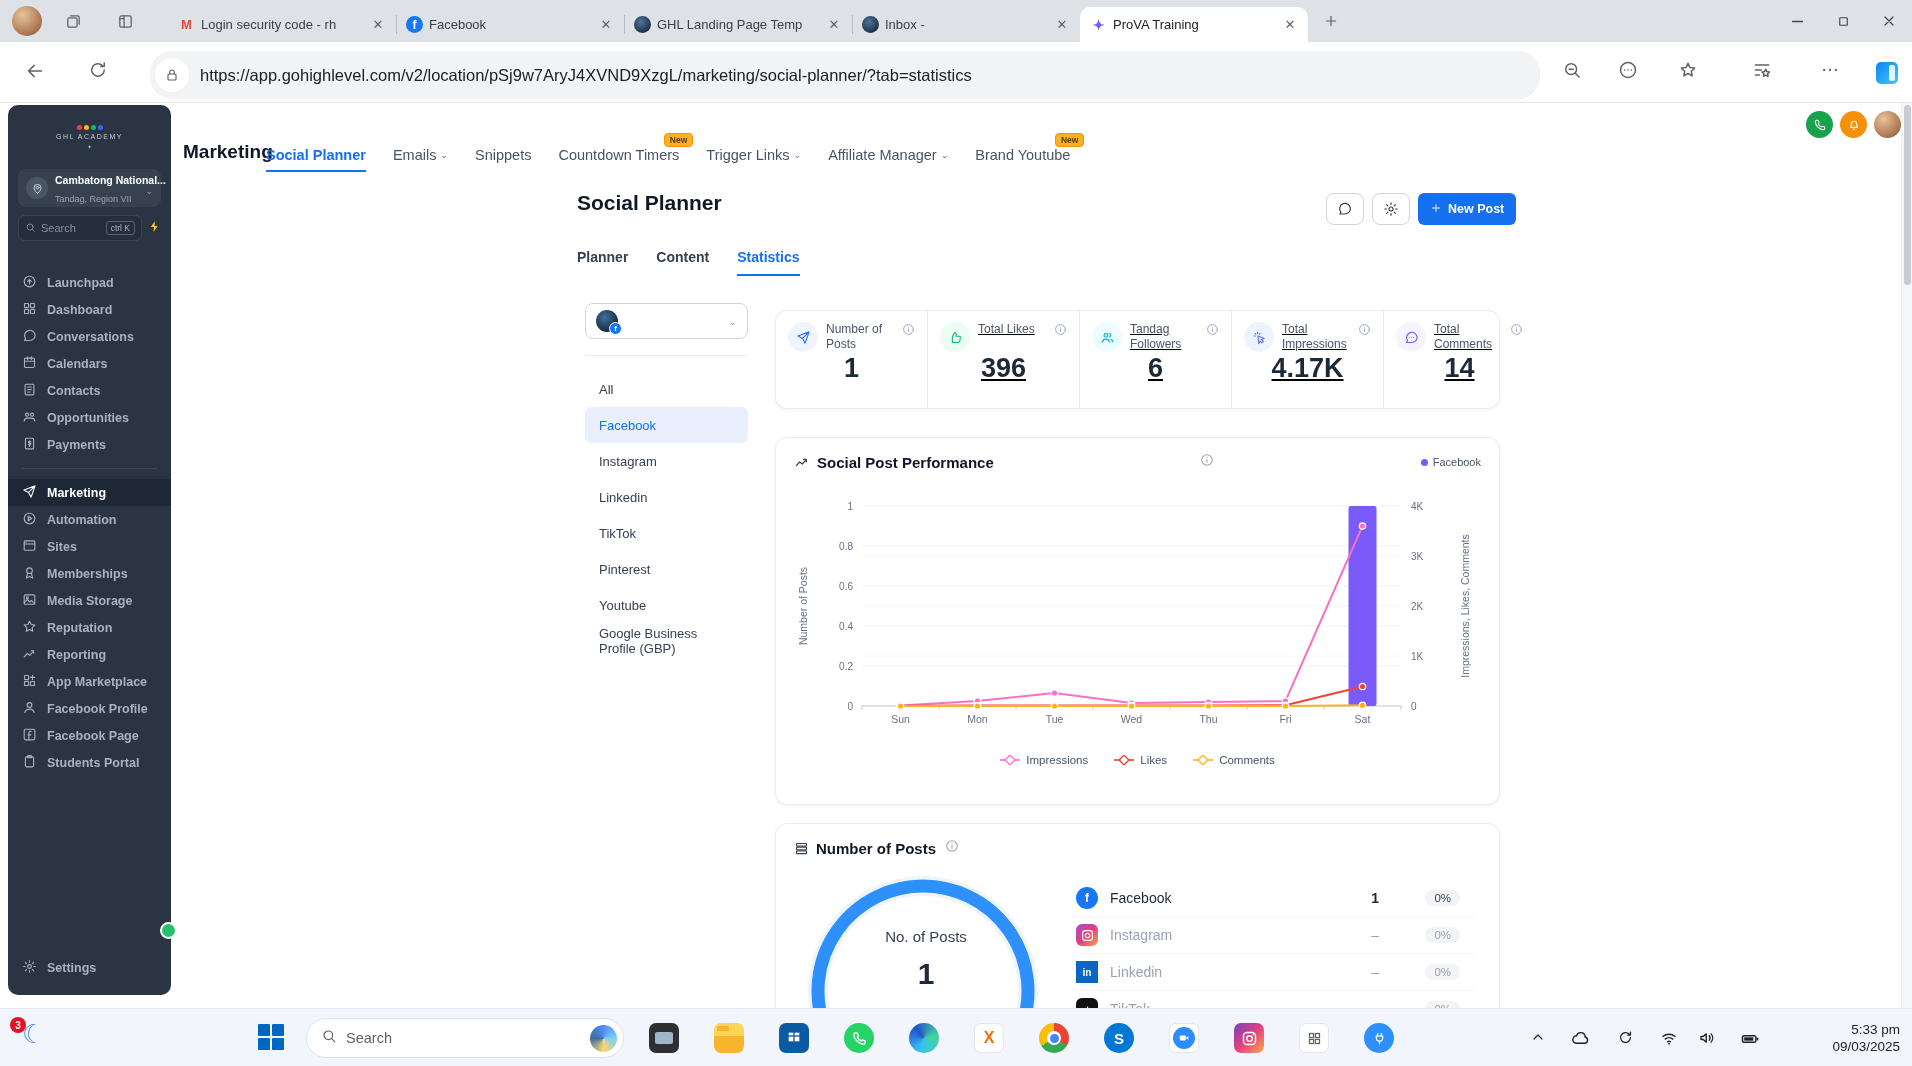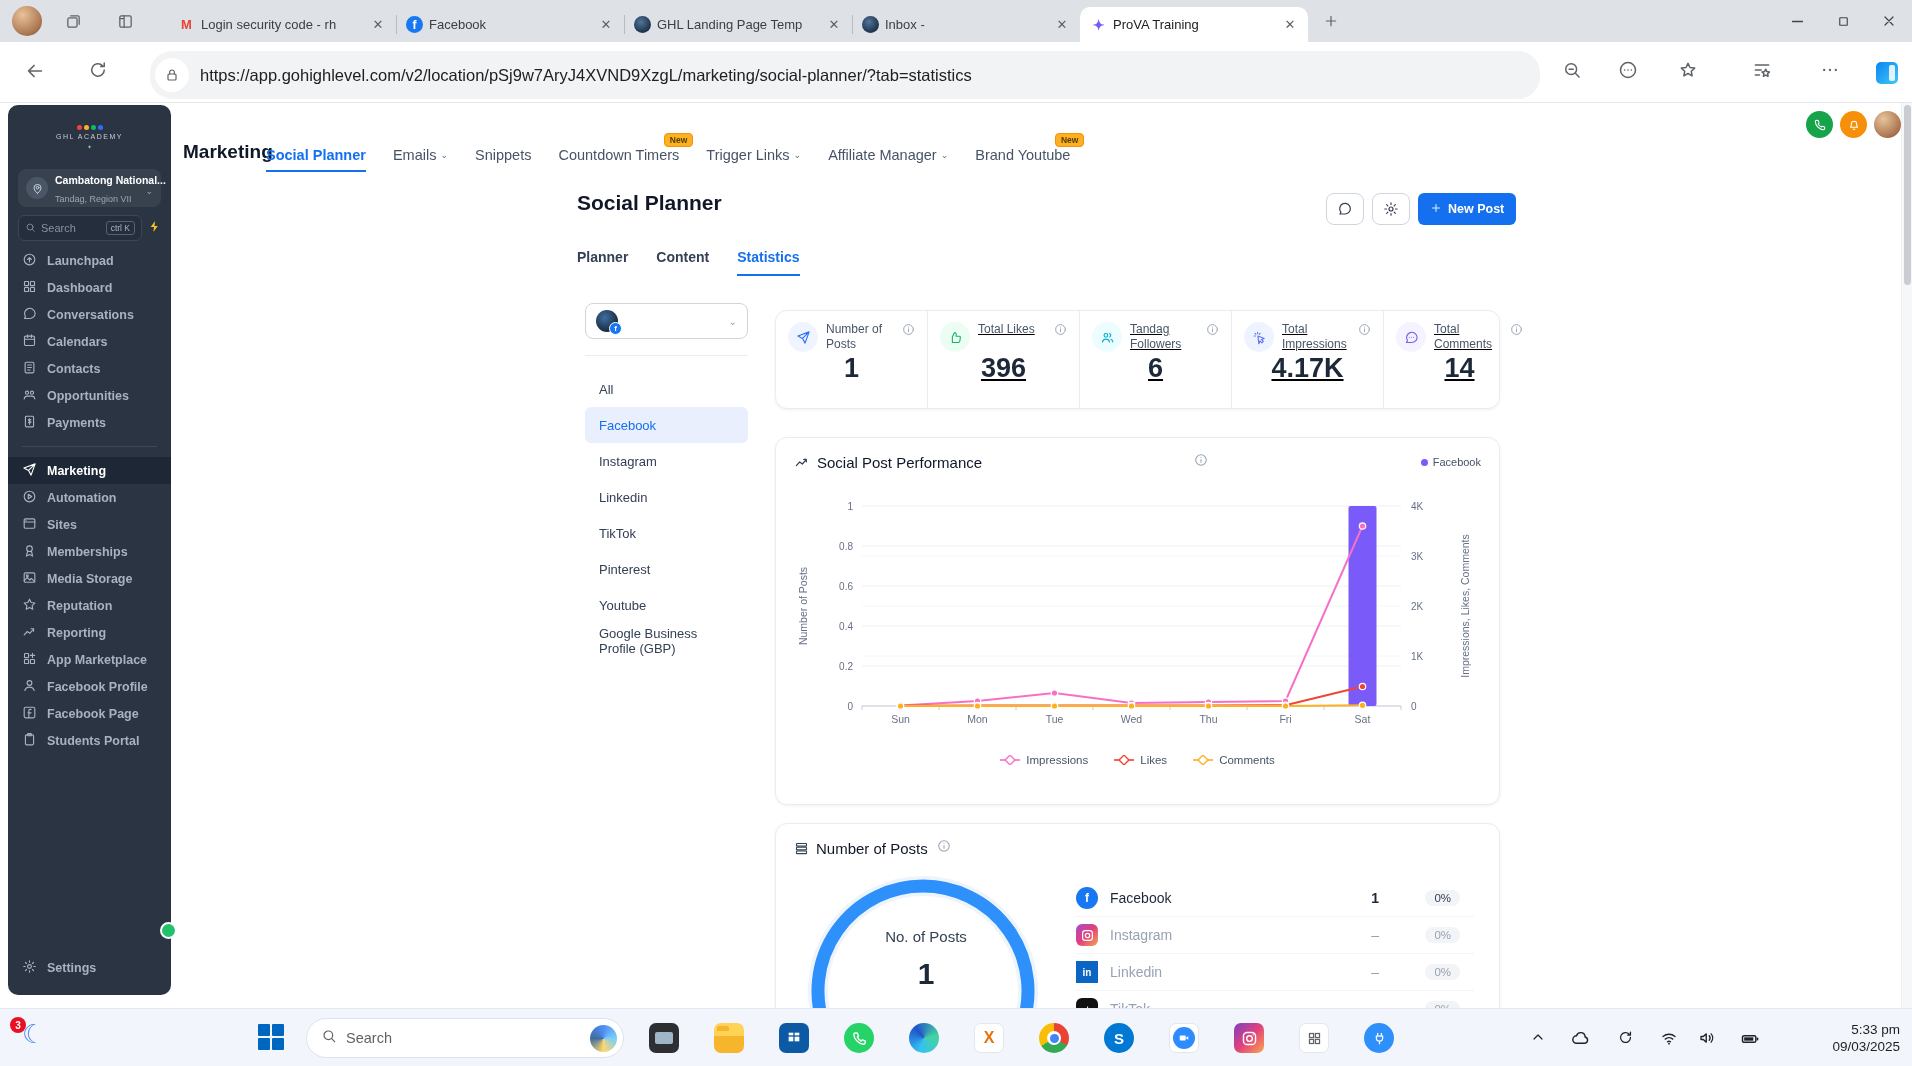--- a/index.html
+++ b/index.html
@@ -49,21 +49,21 @@
   .locpin{width:22px;height:22px;border-radius:50%;background:#4a5565;display:flex;align-items:center;justify-content:center;color:#cdd4dd;flex:none;}
   .loctxt{flex:1;min-width:0;}
   .loctxt .n{font-size:10.5px;font-weight:bold;color:#fff;white-space:nowrap;overflow:hidden;}
   .loctxt .r{font-size:9px;color:#9aa4b2;white-space:nowrap;}
   .locchev{color:#9aa4b2;font-size:9px;line-height:7px;text-align:center;}
   .srow{margin:8px 10px 0;display:flex;align-items:center;gap:6px;}
   .sinput{flex:1;height:26px;background:#242e3c;border:1px solid #3c4656;border-radius:6px;display:flex;align-items:center;padding:0 6px;gap:5px;color:#8793a3;}
   .sinput .ph{font-size:11px;flex:1;}
   .sinput kbd{font-family:"Liberation Sans",sans-serif;font-size:8.5px;border:1px solid #566274;border-radius:3px;padding:1px 4px;color:#aab4c2;}
   .sbolt{color:#f5c518;}
-  #side-nav{margin-top:6px;}
+  #side-nav{margin-top:28px;}
   .snav{height:27px;display:flex;align-items:center;gap:10px;padding:0 14px;font-size:12.5px;font-weight:600;color:#a9b2c0;}
   .snav svg{flex:none;}
   .snav.active{background:#1d2736;color:#fff;}
   .sdivider{height:1px;background:#3d4756;margin:10px 14px;}
   .ssettings{position:absolute;left:0;bottom:14px;width:100%;height:27px;display:flex;align-items:center;gap:10px;padding:0 14px;font-size:12.5px;font-weight:600;}
   .sgreen{position:absolute;right:-6px;bottom:56px;width:17px;height:17px;border-radius:50%;background:#23c16b;border:2px solid #fff;}
 
   
   .hicon{position:absolute;top:8px;width:27px;height:27px;border-radius:50%;display:flex;align-items:center;justify-content:center;color:#fff;}
   #ghl-title{position:absolute;left:183px;top:38px;font-size:19px;font-weight:bold;color:#101828;margin:0;}
@@ -102,21 +102,21 @@
   .scell{flex:1;position:relative;padding:11px 12px 8px;}
   .scell + .scell{border-left:1px solid #eaecf0;text-decoration:underline;}
   .shead{display:flex;gap:8px;}
   .sic{width:30px;height:30px;border-radius:50%;display:flex;align-items:center;justify-content:center;flex:none;}
   .slabel{font-size:12px;color:#475467;line-height:1.25;width:68px;}
   .sinfo{margin-left:auto;color:#98a2b3;}
   .sval{text-align:center;font-size:27px;font-weight:bold;color:#1d2939;margin-top:1px;}
 
   #perf{left:775px;top:334px;width:725px;height:368px;}
   .chead{display:flex;align-items:center;gap:7px;padding:15px 18px 0;}
-  .chead .t{font-size:15px;font-weight:normal;color:#101828;}
+  .chead .t{font-size:15px;font-weight:bold;color:#101828;}
   .chead .ic{color:#344054;display:flex;}
   .cplat{margin-left:auto;display:flex;align-items:center;gap:5px;font-size:11px;color:#475467;}
   .cplat .dot{width:7px;height:7px;border-radius:50%;background:#7a5af8;}
   #chartbox{position:absolute;left:16px;top:52px;width:689px;height:256px;}
   #chartlegend{position:absolute;left:0;right:0;top:316px;display:flex;justify-content:center;gap:26px;}
   .lgi{display:flex;align-items:center;gap:6px;font-size:11.5px;color:#475467;}
 
   #postscard{left:775px;top:720px;width:725px;height:285px;}
   #gaugebox{position:absolute;left:20px;top:42px;width:260px;height:243px;}
   .gtxt{position:absolute;left:20px;width:260px;text-align:center;}

